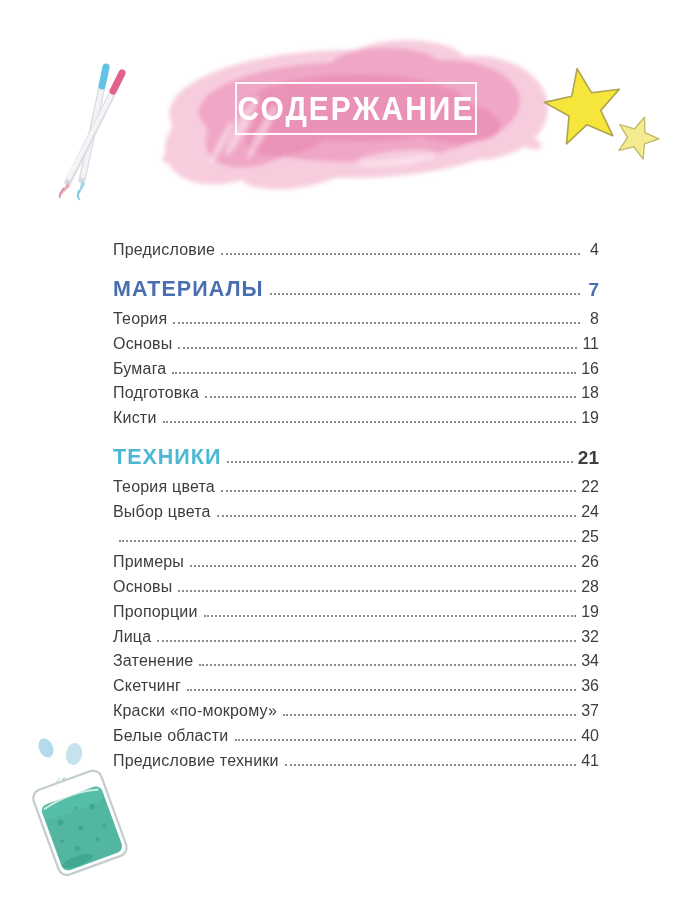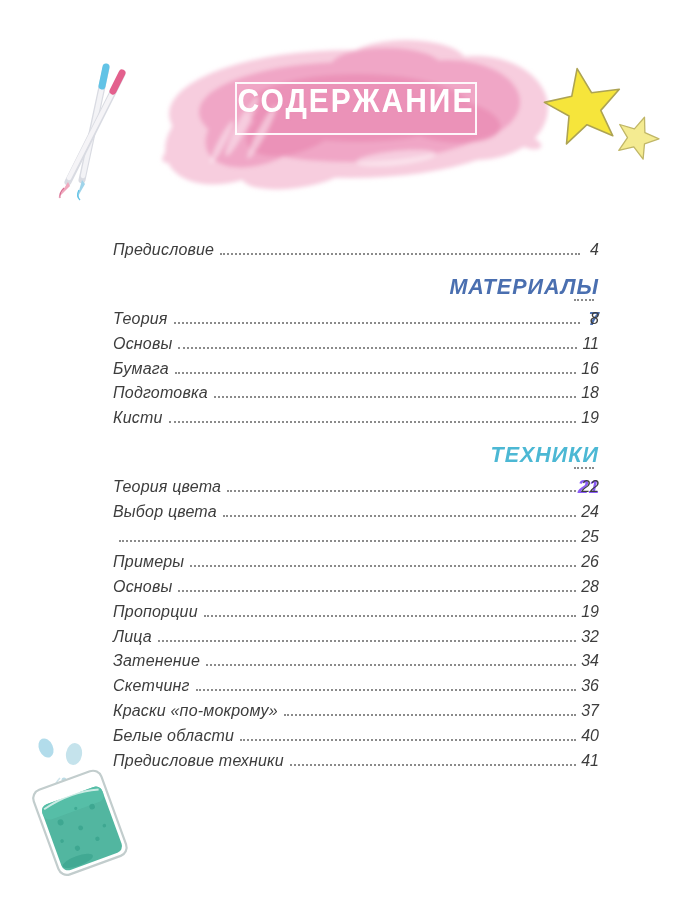--- a/index.html
+++ b/index.html
@@ -9,53 +9,52 @@
     background:#ffffff;
     overflow:hidden;
     font-family:"Liberation Sans", sans-serif;
     color:#3d3d3d;
   }
   
   .splash-wrap{position:absolute;left:146px;top:30px;width:404px;height:170px;}
   .title-box{
     position:absolute;left:235px;top:82px;width:242px;height:53px;
     border:2px solid rgba(255,255,255,.92);
-    display:flex;align-items:flex-start;justify-content:center;
+    display:flex;align-items:center;justify-content:center;
     box-sizing:border-box;
   }
   .page-title{
     margin:0;
     font-size:30px;font-weight:bold;letter-spacing:2px;
     color:#ffffff;white-space:nowrap;
     transform:scaleY(1.08);
     text-shadow:0 0 2px rgba(238,145,182,.35);
   }
   .brushes-wrap{position:absolute;left:42px;top:52px;width:112px;height:152px;}
   .stars-wrap{position:absolute;left:538px;top:58px;width:128px;height:115px;}
   .glass-wrap{position:absolute;left:8px;top:716px;width:145px;height:175px;}
 
   
   .toc{position:absolute;left:113px;top:236px;width:486px;}
   .toc-row{
     display:flex;align-items:flex-end;
     height:24.9px;box-sizing:border-box;
-    font-size:16px;line-height:22px;font-style:italic;
+    font-size:16px;line-height:22px;
   }
   .toc-row .label{white-space:nowrap;letter-spacing:.2px;}
   .toc-row .dots{
     flex:1;
     border-bottom:2px dotted #8b8b8b;
     margin:0 5px 6px 6px;
     min-width:20px;
   }
   .toc-row .pagenum{white-space:nowrap;min-width:14px;text-align:right;}
   .toc-row.section{
     height:26px;margin-top:14px;margin-bottom:4px;
     font-weight:bold;
-    flex-direction:column;
   }
   .toc-row.section .label{
     font-size:21.5px;letter-spacing:1px;line-height:24px;
     transform:scaleY(1.05);transform-origin:left bottom;
   }
   .toc-row.section .pagenum{font-size:19px;line-height:23px;}
 </style>
 </head>
 <body>
 
@@ -167,21 +166,21 @@
         <span class="pagenum">18</span>
       </div>
       <div class="toc-row">
         <span class="label">Кисти</span>
         <span class="dots"></span>
         <span class="pagenum">19</span>
       </div>
       <div class="toc-row section">
         <span class="label" style="color: rgb(76, 184, 212);">ТЕХНИКИ</span>
         <span class="dots"></span>
-        <span class="pagenum" style="color: #8b5cf6;">21</span>
+        <span class="pagenum" style="color: #404040;">21</span>
       </div>
       <div class="toc-row">
         <span class="label">Теория цвета</span>
         <span class="dots"></span>
         <span class="pagenum">22</span>
       </div>
       <div class="toc-row">
         <span class="label">Выбор цвета</span>
         <span class="dots"></span>
         <span class="pagenum">24</span>

